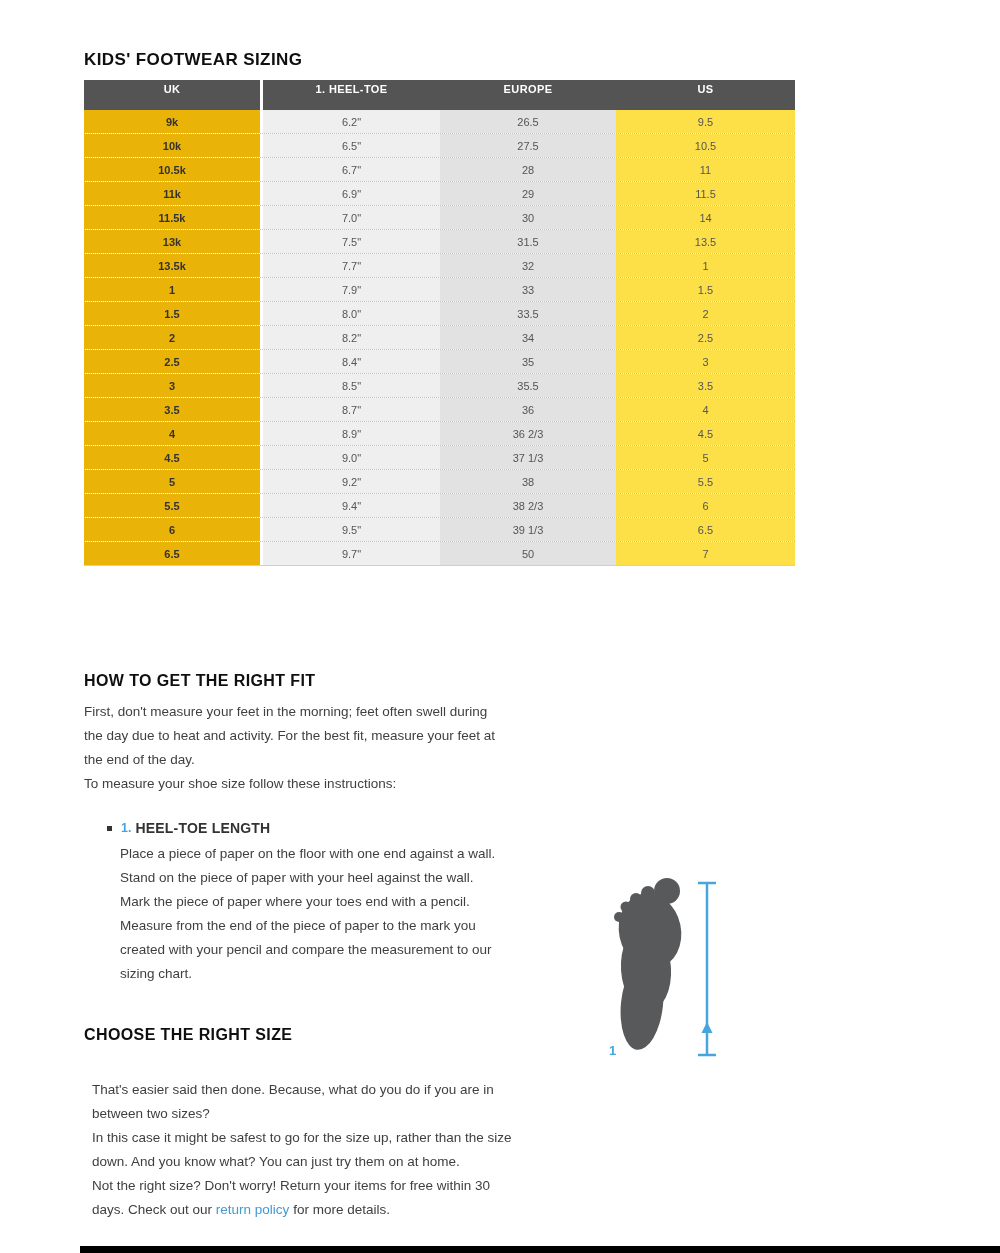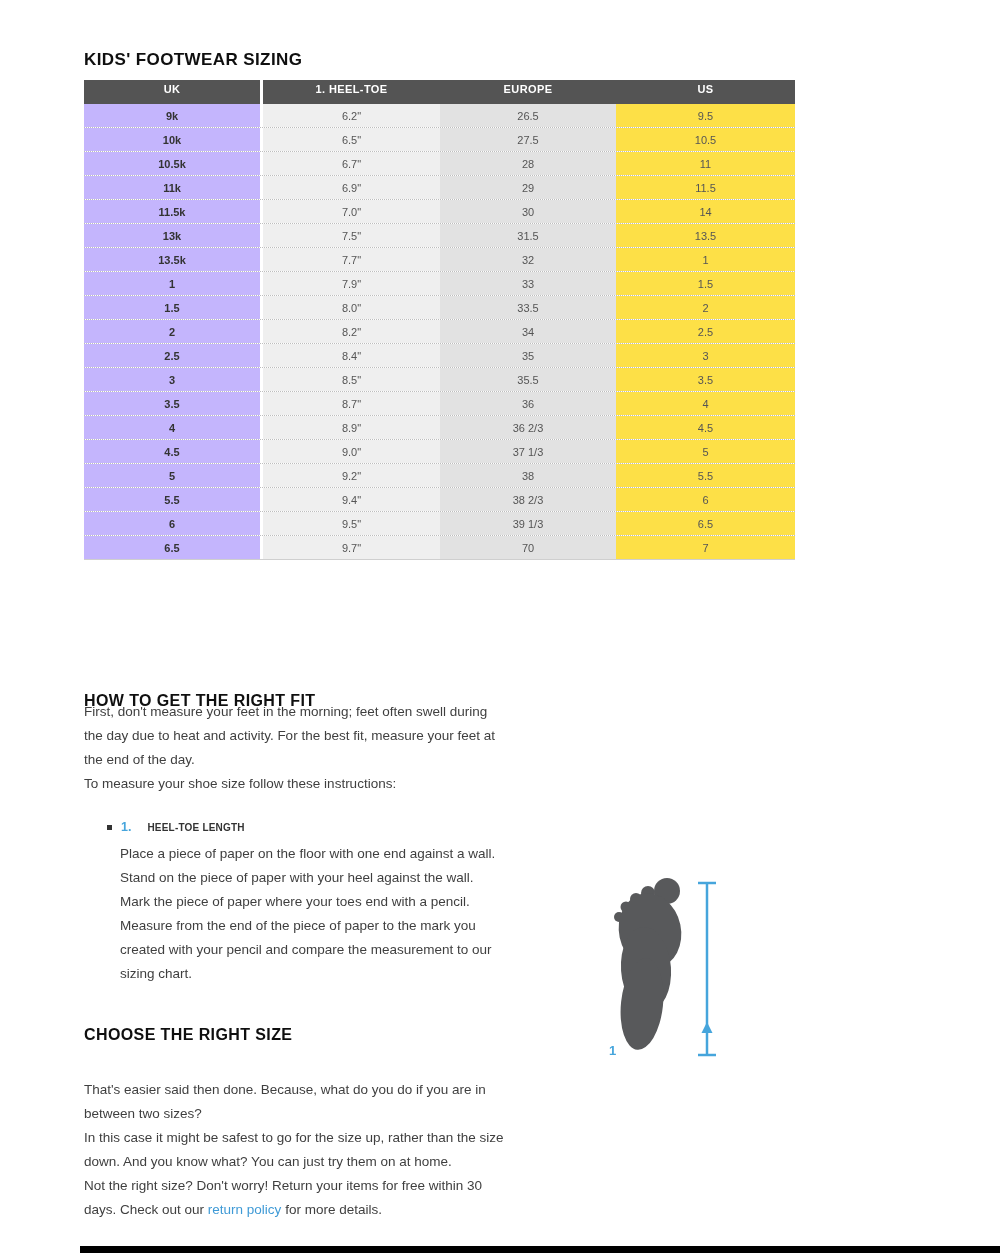--- a/index.html
+++ b/index.html
@@ -9,51 +9,51 @@
   .abs { position:absolute; }
 
   
   .page-title, .section-heading {
     font-weight:bold; color:#0f0f0f; letter-spacing:.4px; font-size:17px;
   }
   .section-heading { font-size:16px; }
 
   
   .size-table { left:84px; top:80px; width:711px; }
-  .thead { display:flex; height:24px; }
+  .thead { display:flex; height:30px; }
   .hcell { background:#545454; color:#ffffff; font-size:11px; font-weight:bold;
            text-align:center; line-height:18px; letter-spacing:.4px; }
   .w0 { width:176px; margin-right:3px; }
   .w1 { width:177px; }
   .w2 { width:176px; }
   .w3 { width:179px; }
   .trow { display:flex; height:24px; border-bottom:1px dotted #bdbdbd; }
   .trow:last-child { border-bottom:1px solid #cfcfcf; }
   .tcell { font-size:11px; text-align:center; line-height:24px; color:#555; }
-  .trow .w0 { background:#c4b5fd; font-weight:bold; color:#333; }
+  .trow .w0 { background:#eab308; font-weight:bold; color:#333; }
   .trow .w1 { background:#efefef; }
   .trow .w2 { background:#e2e2e2; }
   .trow .w3 { background:#fde047; }
 
   
   .copy { font-size:13.5px; line-height:24px; color:#3f3f3f; white-space:pre-line; }
 
-  .fit-heading    { left:84px;  top:692px; }
+  .fit-heading    { left:84px;  top:672px; }
   .fit-intro      { left:84px;  top:700px; }
 
   .step-head      { left:107px; top:820px; display:flex; align-items:center; }
   .step-bullet    { width:5px; height:5px; background:#333; margin-right:9px; }
   .step-number    { color:#46a5dc; font-weight:bold; font-size:12.5px; margin-right:4px; }
-  .step-title     { color:#333; font-weight:bold; font-size:10px; letter-spacing:.2px;margin-left:12px; }
+  .step-title     { color:#333; font-weight:bold; font-size:14px; letter-spacing:.2px; }
   .step-body      { left:120px; top:842px; }
 
   .foot-figure    { left:595px; top:874px; width:130px; height:192px; }
 
   .choose-heading { left:84px;  top:1026px; }
-  .choose-body    { left:84px;  top:1054px; }
+  .choose-body    { left:92px;  top:1054px; }
   .inline-link    { color:#3f9ad6; text-decoration:none; cursor:pointer; }
 
   .bottom-bar     { left:80px; top:1246px; width:920px; height:7px; background:#000; }
 </style>
 </head>
 <body>
 
 <div class="abs page-title" style="left:84px; top:50px;">KIDS' FOOTWEAR SIZING</div>
 
 <div class="abs size-table">
@@ -168,21 +168,21 @@
       </div>
       <div class="trow">
         <div class="tcell w0">6</div>
         <div class="tcell w1">9.5"</div>
         <div class="tcell w2">39 1/3</div>
         <div class="tcell w3">6.5</div>
       </div>
       <div class="trow">
         <div class="tcell w0">6.5</div>
         <div class="tcell w1">9.7"</div>
-        <div class="tcell w2">70</div>
+        <div class="tcell w2">50</div>
         <div class="tcell w3">7</div>
       </div>
     </div>
 </div>
 
 <div class="abs section-heading fit-heading">HOW TO GET THE RIGHT FIT</div>
 
 <div class="abs copy fit-intro">First, don't measure your feet in the morning; feet often swell during
 the day due to heat and activity. For the best fit, measure your feet at
 the end of the day.

